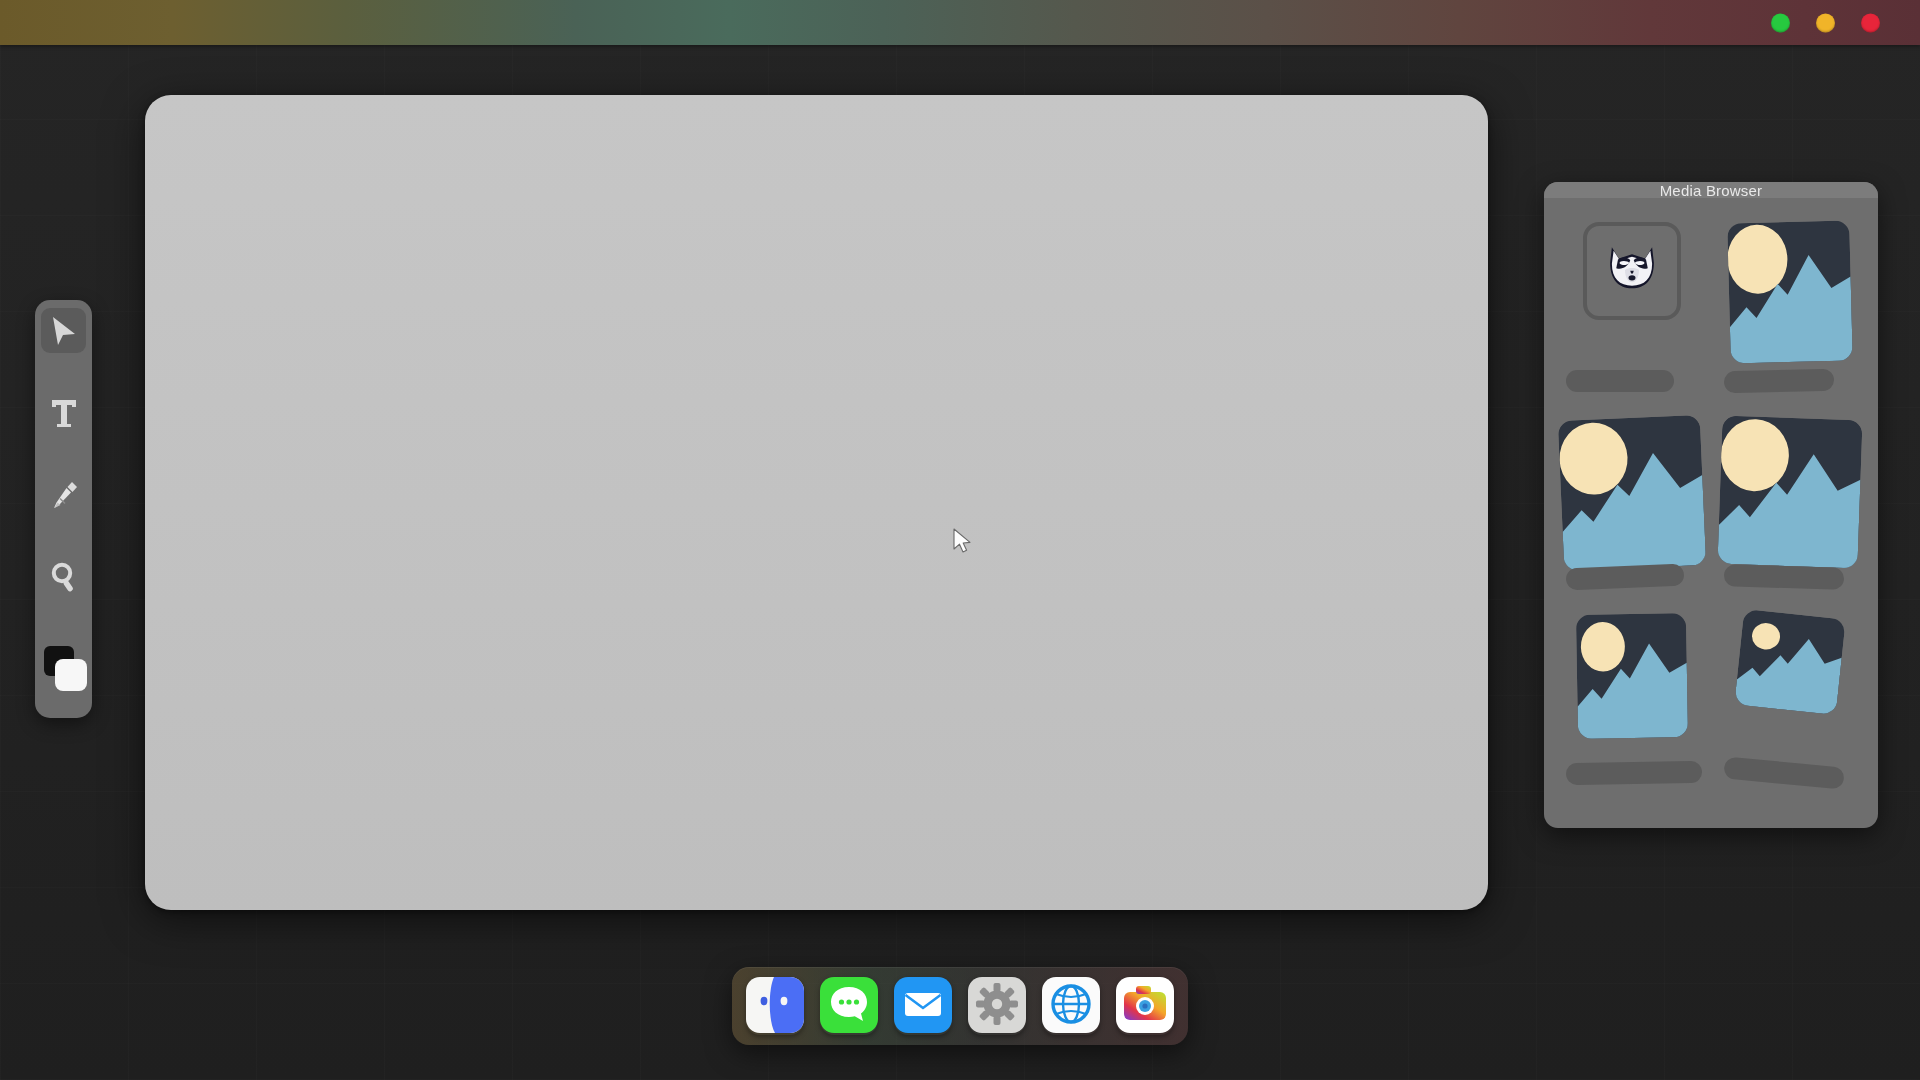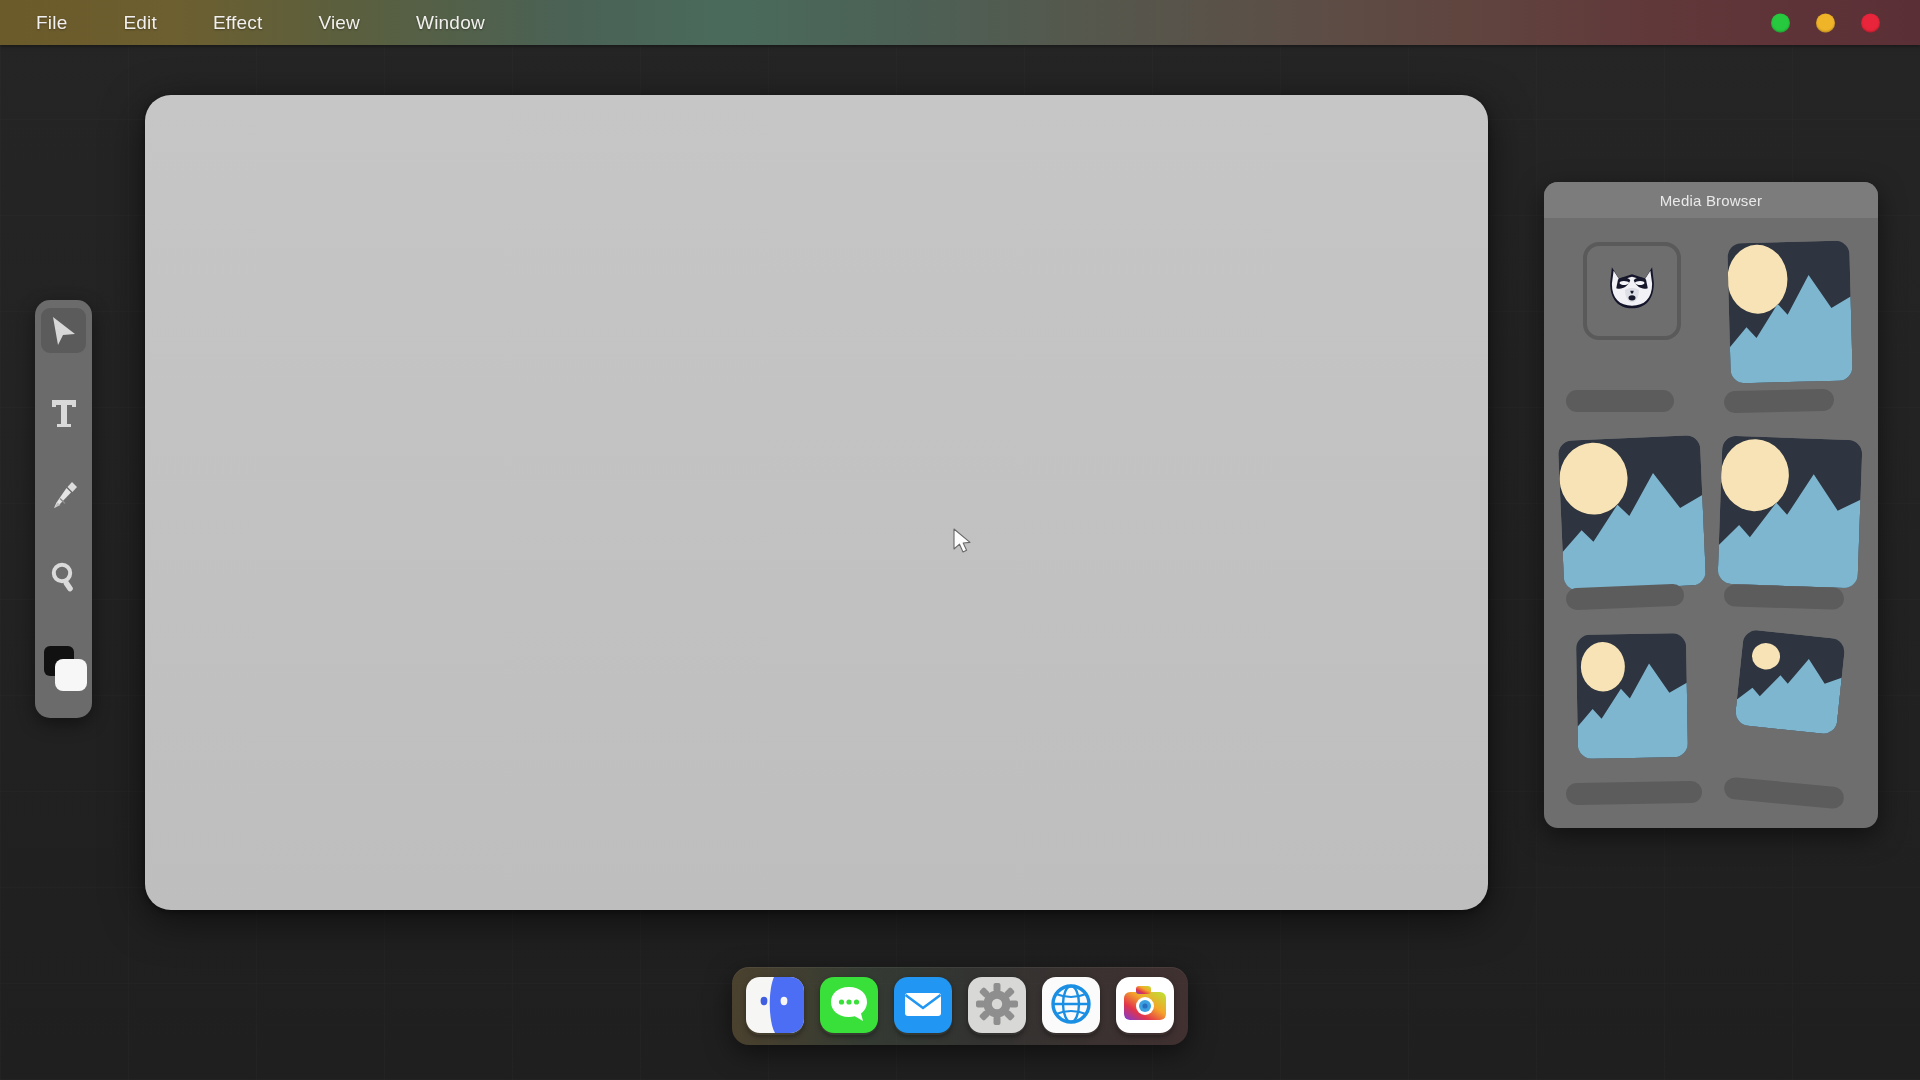--- a/index.html
+++ b/index.html
@@ -73,21 +73,21 @@
   .sw-bg{ position:absolute; left:14px; top:13px; width:32px; height:32px; background:#f7f7f7; border-radius:8px; }
 
   
   .panel{
     position:absolute; left:1544px; top:182px; width:334px; height:646px;
     background:#6e6e6e; border-radius:14px;
     box-shadow:0 8px 26px rgba(0,0,0,.5);
     overflow:hidden; z-index:30;
   }
   .panel-title{
-    height:36px; background:#7c7c7c;
+    height:16px; background:#7c7c7c;
     display:flex; align-items:center; justify-content:center;
     color:#e9e9e9; font-size:15px; letter-spacing:.2px;text-align:center;
   }
   .panel-grid{
     padding:18px 16px 10px 16px;
     display:grid; grid-template-columns:1fr 1fr; gap:0 14px;
   }
   .media-cell{ height:196px; position:relative; cursor:pointer; }
   .thumb{
     position:absolute; left:50%; top:6px; transform:translateX(-50%);
@@ -126,27 +126,20 @@
   .cursor{ position:absolute; left:952px; top:528px; z-index:70; pointer-events:none; }
 </style>
 </head>
 <body>
 
 <div id="root">
 
   <div class="desktop-bg"></div>
 
   <div class="menubar">
-    <div class="menu-items" id="menu-items">
-        <div class="menu-item">File</div>
-        <div class="menu-item">Edit</div>
-        <div class="menu-item">Effect</div>
-        <div class="menu-item">View</div>
-        <div class="menu-item">Window</div>
-      </div>
     <div class="traffic" id="traffic">
         <div class="tl" style="background: rgb(39, 201, 63);"></div>
         <div class="tl" style="background: rgb(240, 180, 41);"></div>
         <div class="tl" style="background: rgb(232, 37, 58);"></div>
       </div>
   </div>
 
   <div class="canvas"></div>
 
   <div class="toolbar">

